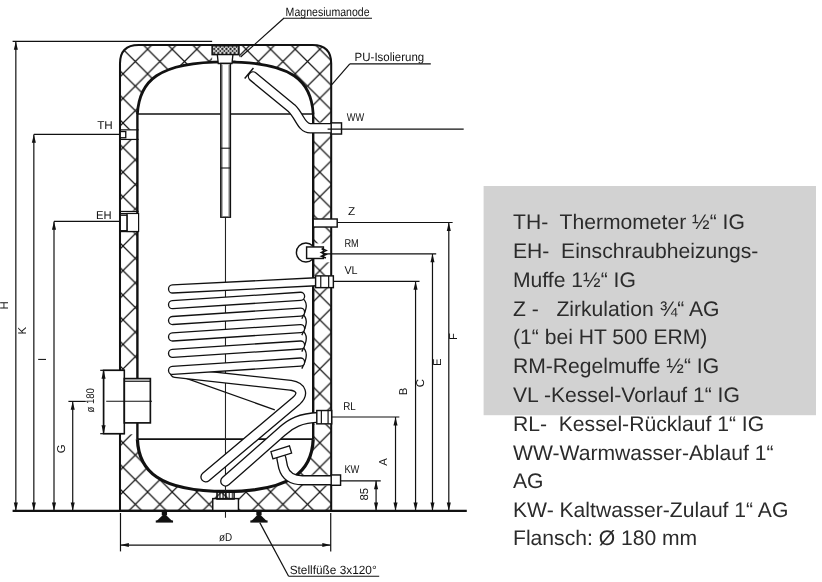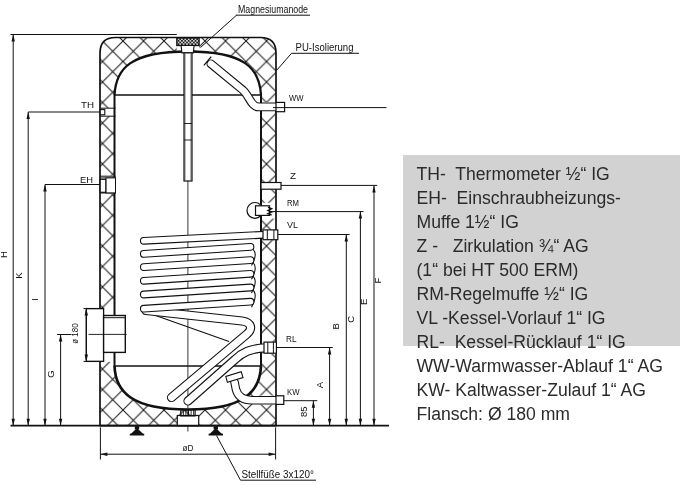--- a/index.html
+++ b/index.html
@@ -1,19 +1,19 @@
 <!DOCTYPE html>
 <html><head><meta charset="utf-8">
 <style>
 html,body{margin:0;padding:0;background:#fff;width:685px;height:485px;overflow:hidden}
 #wrap{position:relative;width:685px;height:485px;font-family:"Liberation Sans",sans-serif}
 svg{position:absolute;left:0;top:0}
 #legend{position:absolute;left:403px;top:155px;width:277px;height:191px;background:#d2d2d2;
  font-family:"Liberation Sans",sans-serif;font-size:17.6px;line-height:23.95px;color:#2b2b2b;
- padding:3px;box-sizing:border-box}
+ padding:14px;box-sizing:border-box}
 #legend .in{padding:5px 0 0 10.5px}
 </style></head>
 <body>
 <div id="wrap">
 <svg width="685" height="485" viewBox="0 0 685 485" font-family="Liberation Sans, sans-serif">
 <defs>
 <pattern id="hx" patternUnits="userSpaceOnUse" width="20.5" height="20.5">
 <path d="M0 0 L20.5 20.5 M20.5 0 L0 20.5" stroke="#1a1a1a" stroke-width="1.05" fill="none"></path>
 </pattern>
 <pattern id="kn" patternUnits="userSpaceOnUse" width="3.4" height="3.4">

